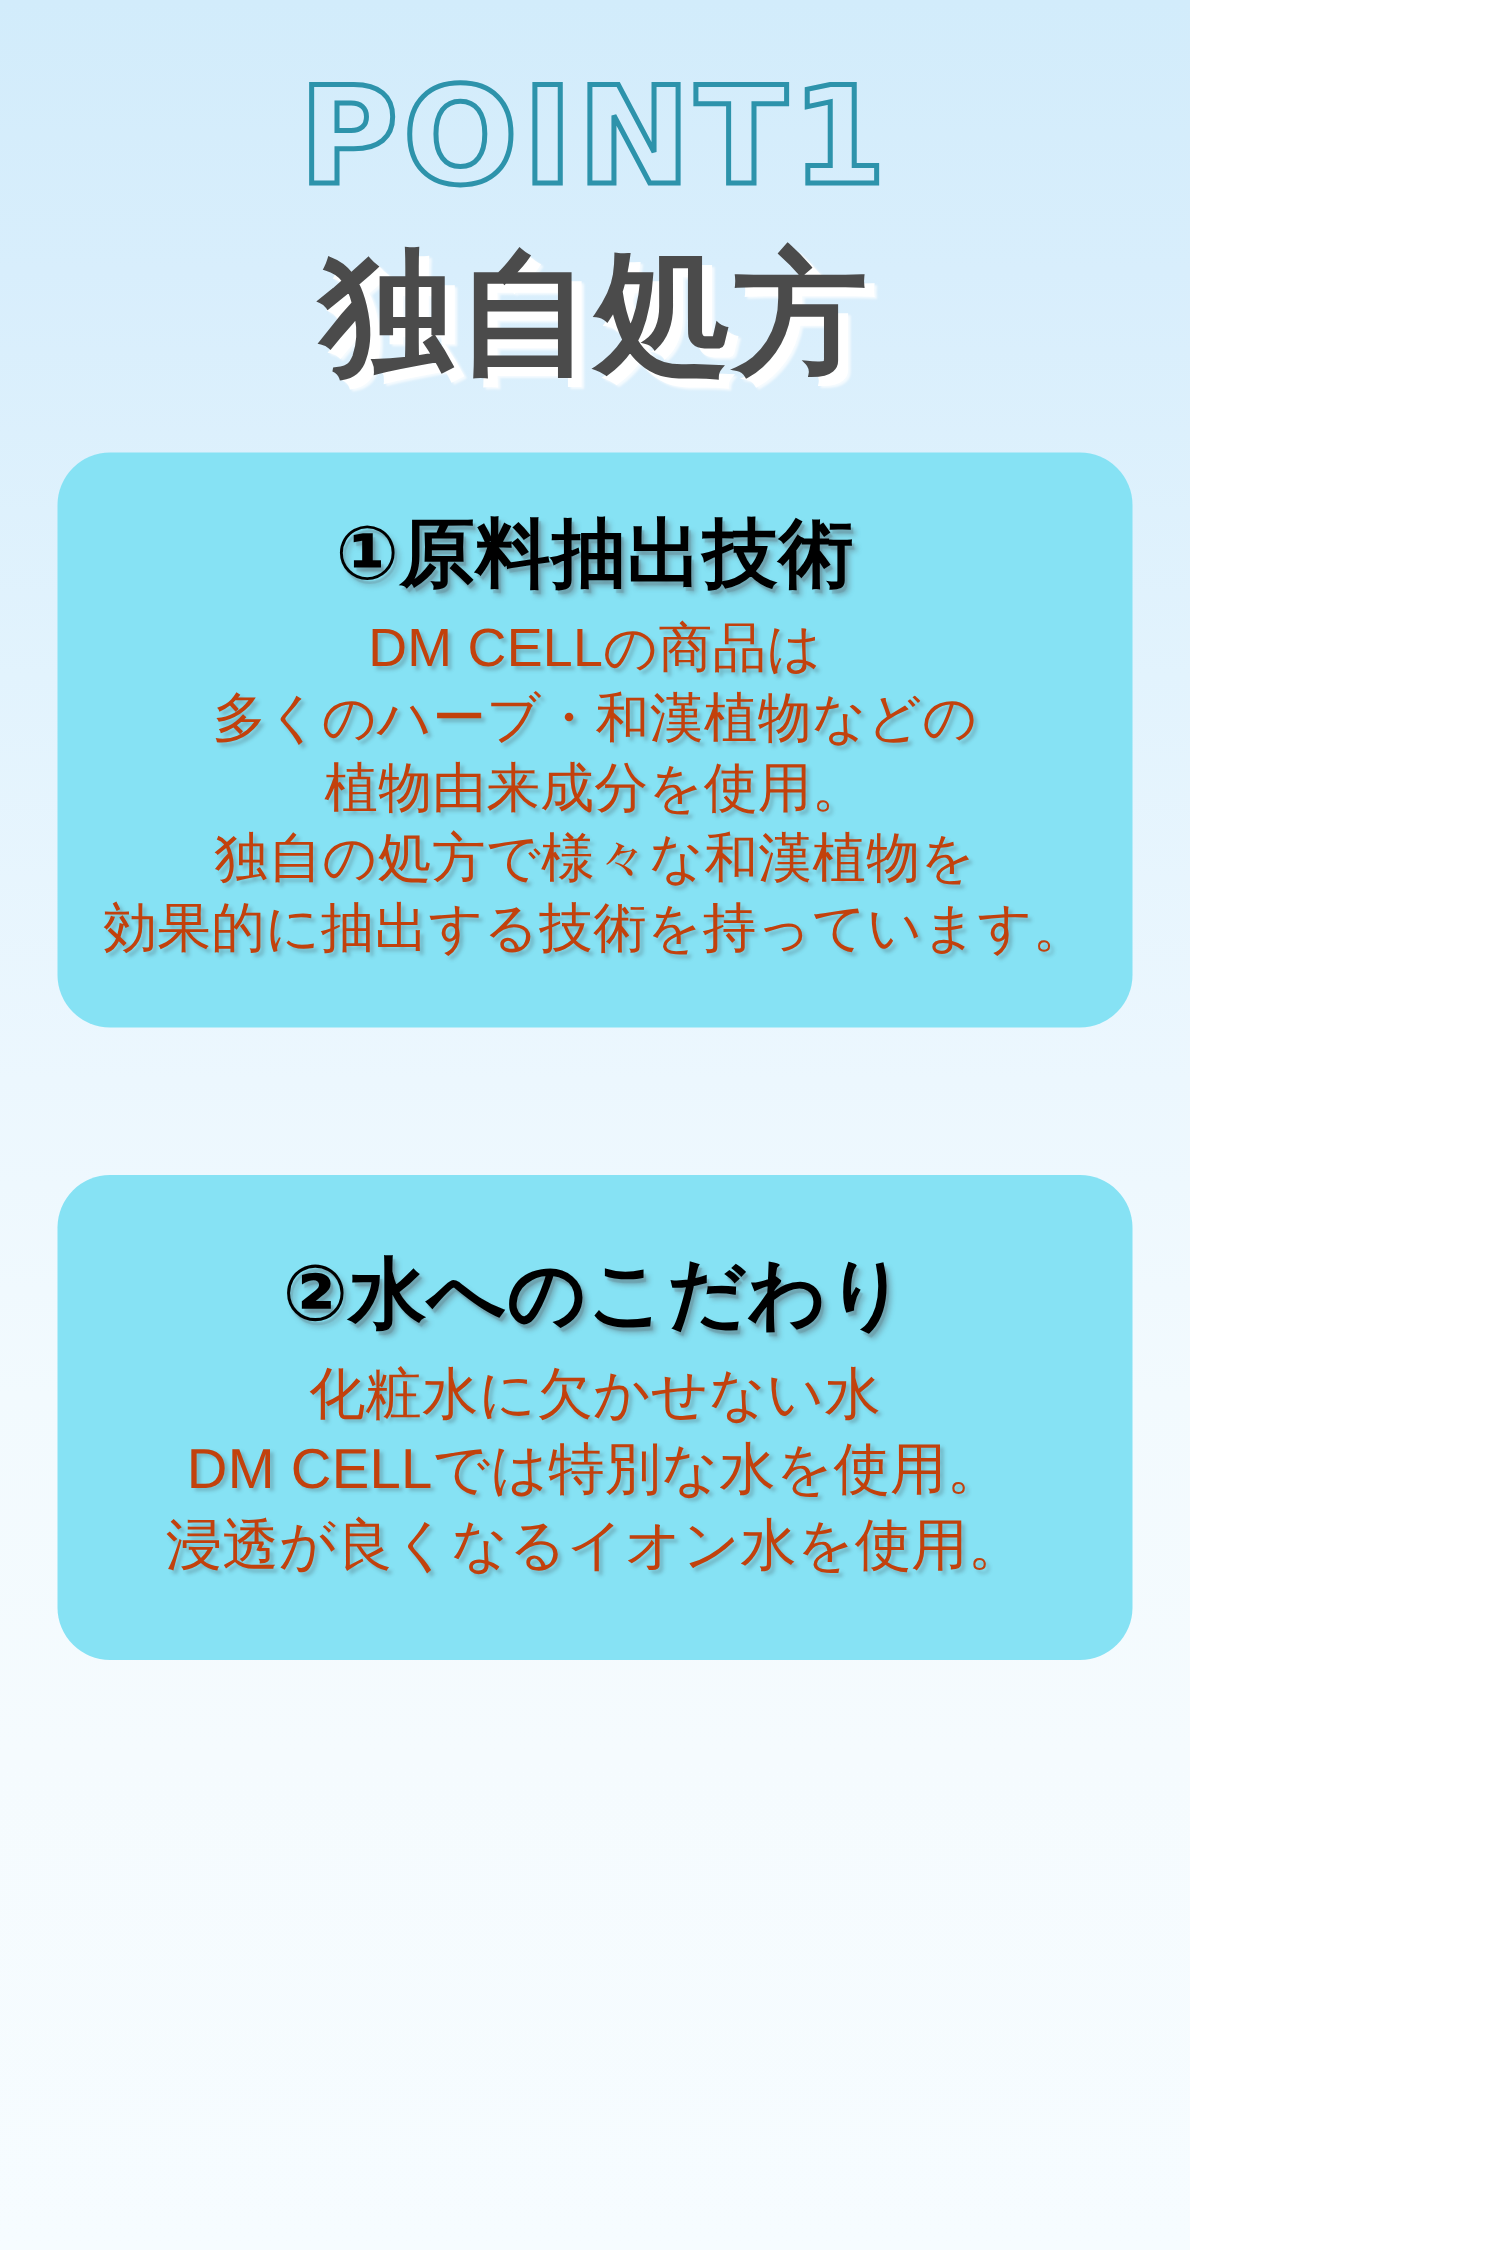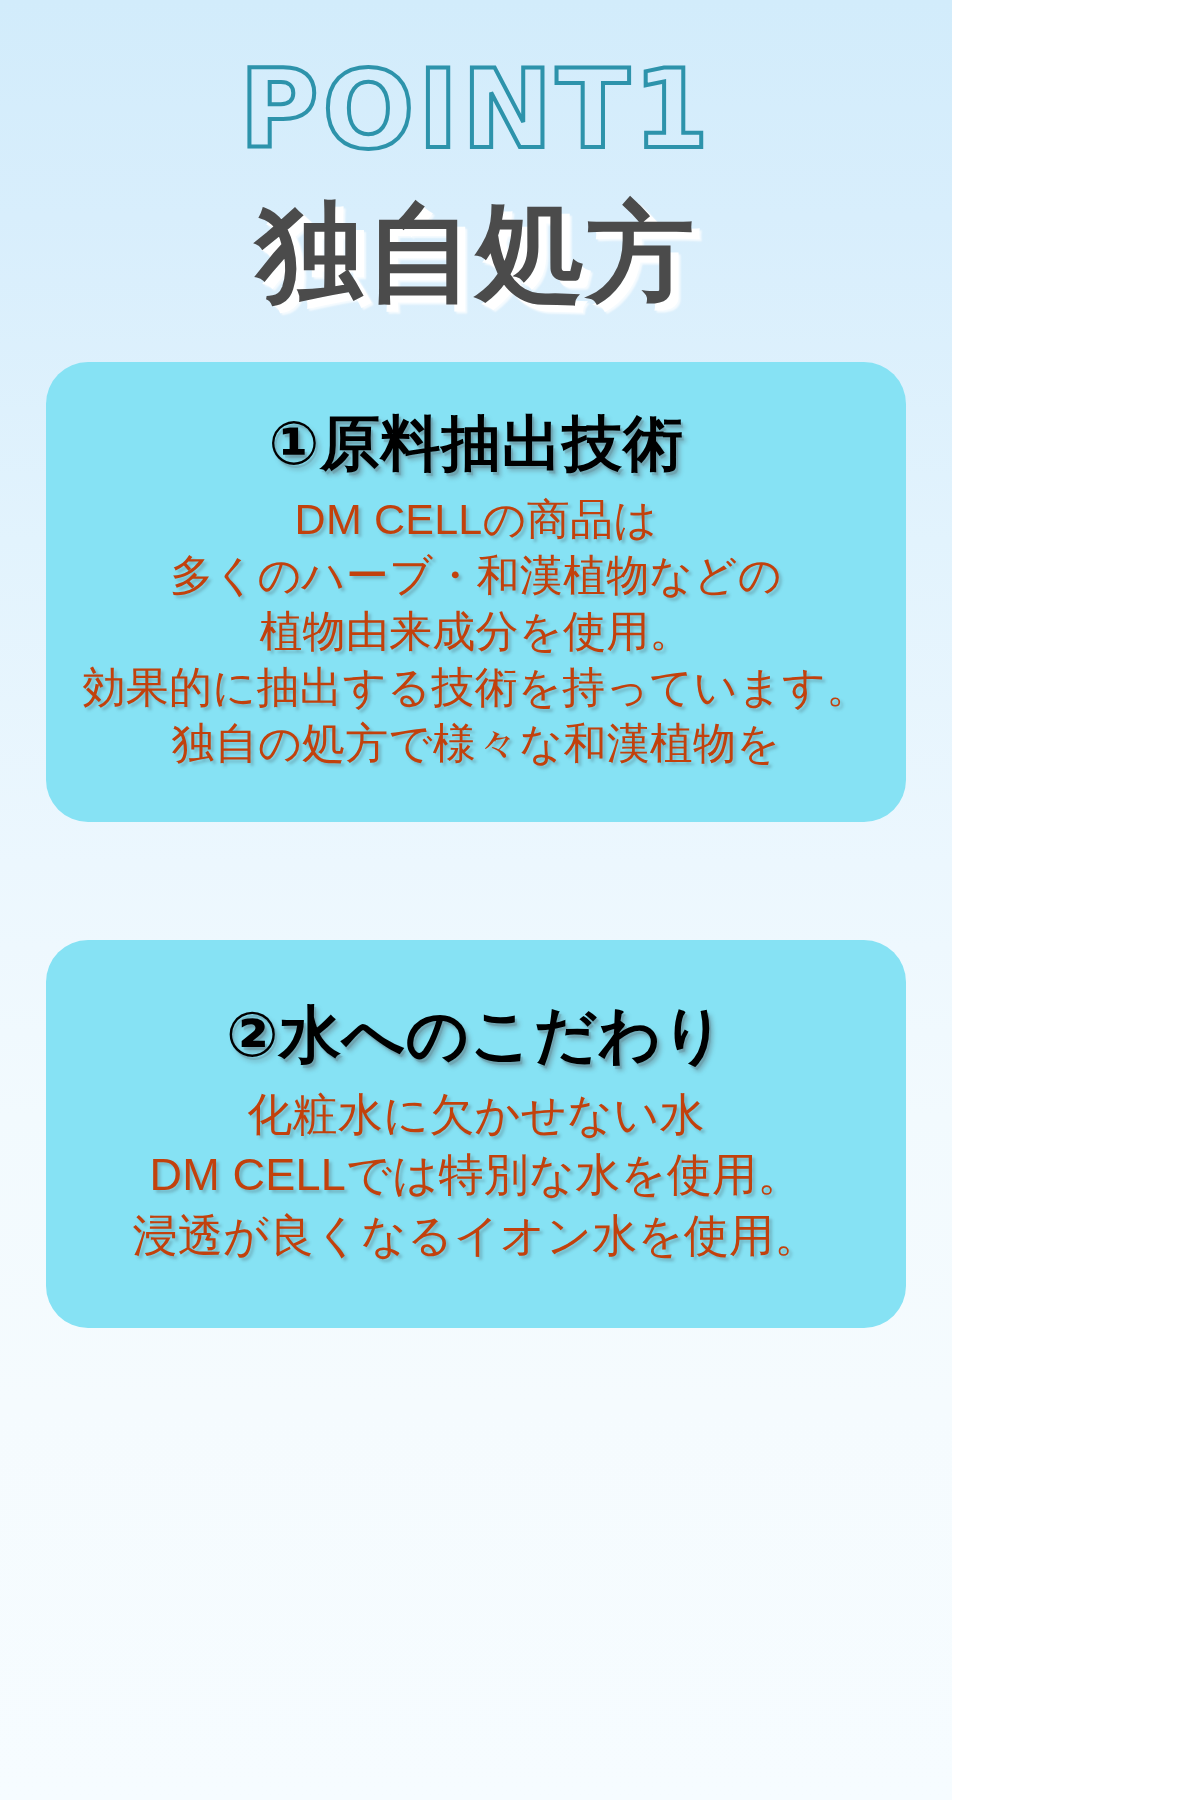--- a/index.html
+++ b/index.html
@@ -52,21 +52,21 @@
     display: block;
     margin: 24px 0 15px 0;
     font-size: 108px;
     line-height: 1.12;
     font-weight: 700;
     letter-spacing: 0.02em;
     color: #4b4b4b;
     text-shadow:
        8px 7px 0 rgba(255,255,255,0.95),
       10px 9px 2px rgba(255,255,255,0.75);
-    font-family: Liberation Sans, sans-serif;
+    font-family: Liberation Serif, serif;
   }
 
   
   .cards {
     margin-top: 48px;
   }
 
   .card {
     position: relative;
     width: 860px;
@@ -127,22 +127,22 @@
   </div>
 
   <div class="cards">
 
     <div class="card card-1">
       <span class="card-title">①原料抽出技術</span>
       <ul class="card-body">
         <li>DM CELLの商品は</li>
         <li>多くのハーブ・和漢植物などの</li>
         <li>植物由来成分を使用。</li>
+        <li>独自の処方で様々な和漢植物を</li>
         <li>効果的に抽出する技術を持っています。</li>
-        <li>独自の処方で様々な和漢植物を</li>
       </ul>
     </div>
 
     <div class="card card-2">
       <span class="card-title">②水へのこだわり</span>
       <ul class="card-body">
         <li>化粧水に欠かせない水</li>
         <li>DM CELLでは特別な水を使用。</li>
         <li>浸透が良くなるイオン水を使用。</li>
       </ul>

